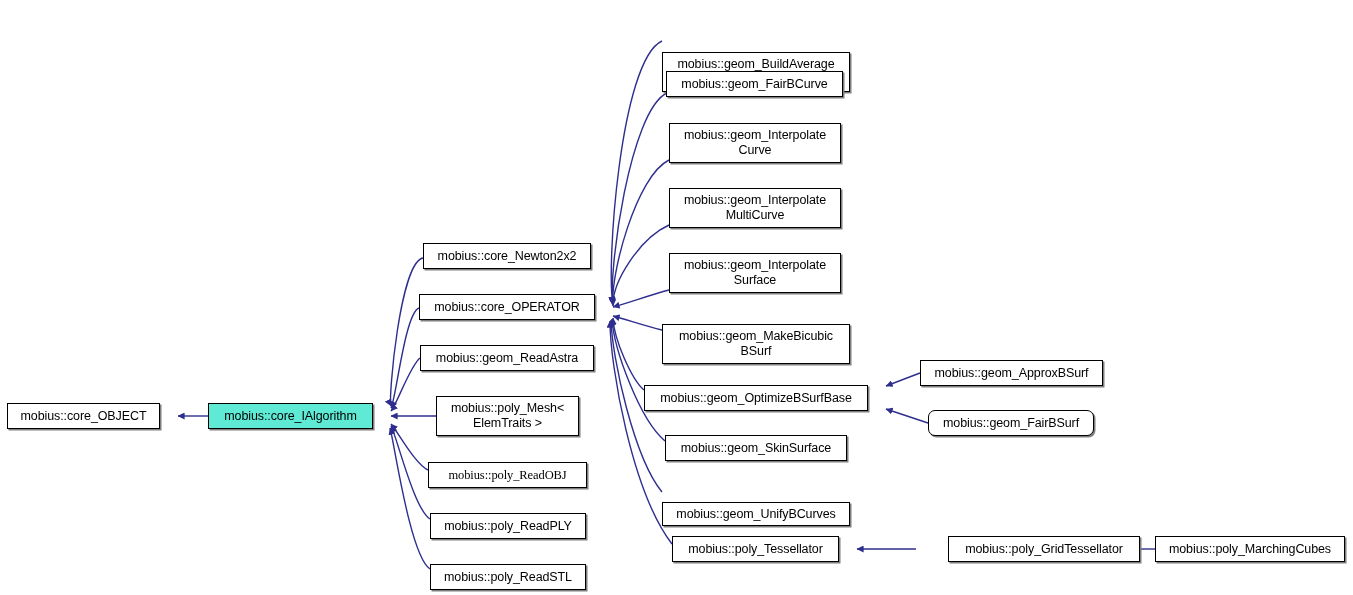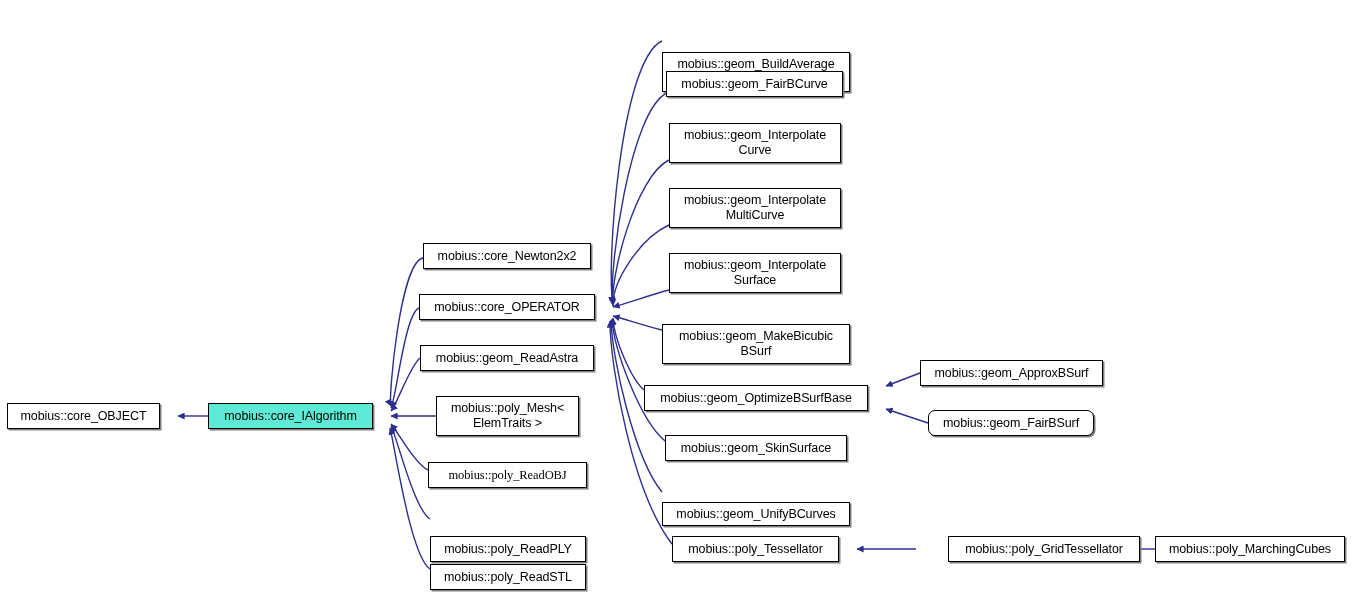--- a/index.html
+++ b/index.html
@@ -84,21 +84,21 @@
     </svg>
   <div id="nodes">
       <div class="node" style="left: 7px; top: 403px; width: 153px; height: 26px;"><span class="label">mobius::core_OBJECT</span></div>
       <div class="node highlight" style="left: 208px; top: 403px; width: 165px; height: 26px;"><span class="label">mobius::core_IAlgorithm</span></div>
       <div class="node" style="left: 423px; top: 243px; width: 168px; height: 26px;"><span class="label">mobius::core_Newton2x2</span></div>
       <div class="node" style="left: 419px; top: 294px; width: 176px; height: 26px;"><span class="label">mobius::core_OPERATOR</span></div>
       <div class="node" style="left: 420px; top: 345px; width: 174px; height: 26px;"><span class="label">mobius::geom_ReadAstra</span></div>
       <div class="node" style="left: 436px; top: 396px; width: 143px; height: 40px;"><span class="label">mobius::poly_Mesh&lt;
 ElemTraits &gt;</span></div>
       <div class="node" style="left: 428px; top: 462px; width: 159px; height: 26px; font-family: Liberation Serif, serif;"><span class="label">mobius::poly_ReadOBJ</span></div>
-      <div class="node" style="left: 430px; top: 536px; width: 156px; height: 26px;"><span class="label">mobius::poly_ReadPLY</span></div>
+      <div class="node" style="left: 430px; top: 513px; width: 156px; height: 26px;"><span class="label">mobius::poly_ReadPLY</span></div>
       <div class="node" style="left: 430px; top: 564px; width: 156px; height: 26px;"><span class="label">mobius::poly_ReadSTL</span></div>
       <div class="node" style="left: 662px; top: 4px; width: 188px; height: 40px; margin-top: 48px;"><span class="label">mobius::geom_BuildAverage
 Plane</span></div>
       <div class="node" style="left: 666px; top: 71px; width: 177px; height: 26px;"><span class="label">mobius::geom_FairBCurve</span></div>
       <div class="node" style="left: 669px; top: 123px; width: 172px; height: 40px;"><span class="label">mobius::geom_Interpolate
 Curve</span></div>
       <div class="node" style="left: 669px; top: 188px; width: 172px; height: 40px;"><span class="label">mobius::geom_Interpolate
 MultiCurve</span></div>
       <div class="node" style="left: 669px; top: 253px; width: 172px; height: 40px;"><span class="label">mobius::geom_Interpolate
 Surface</span></div>

